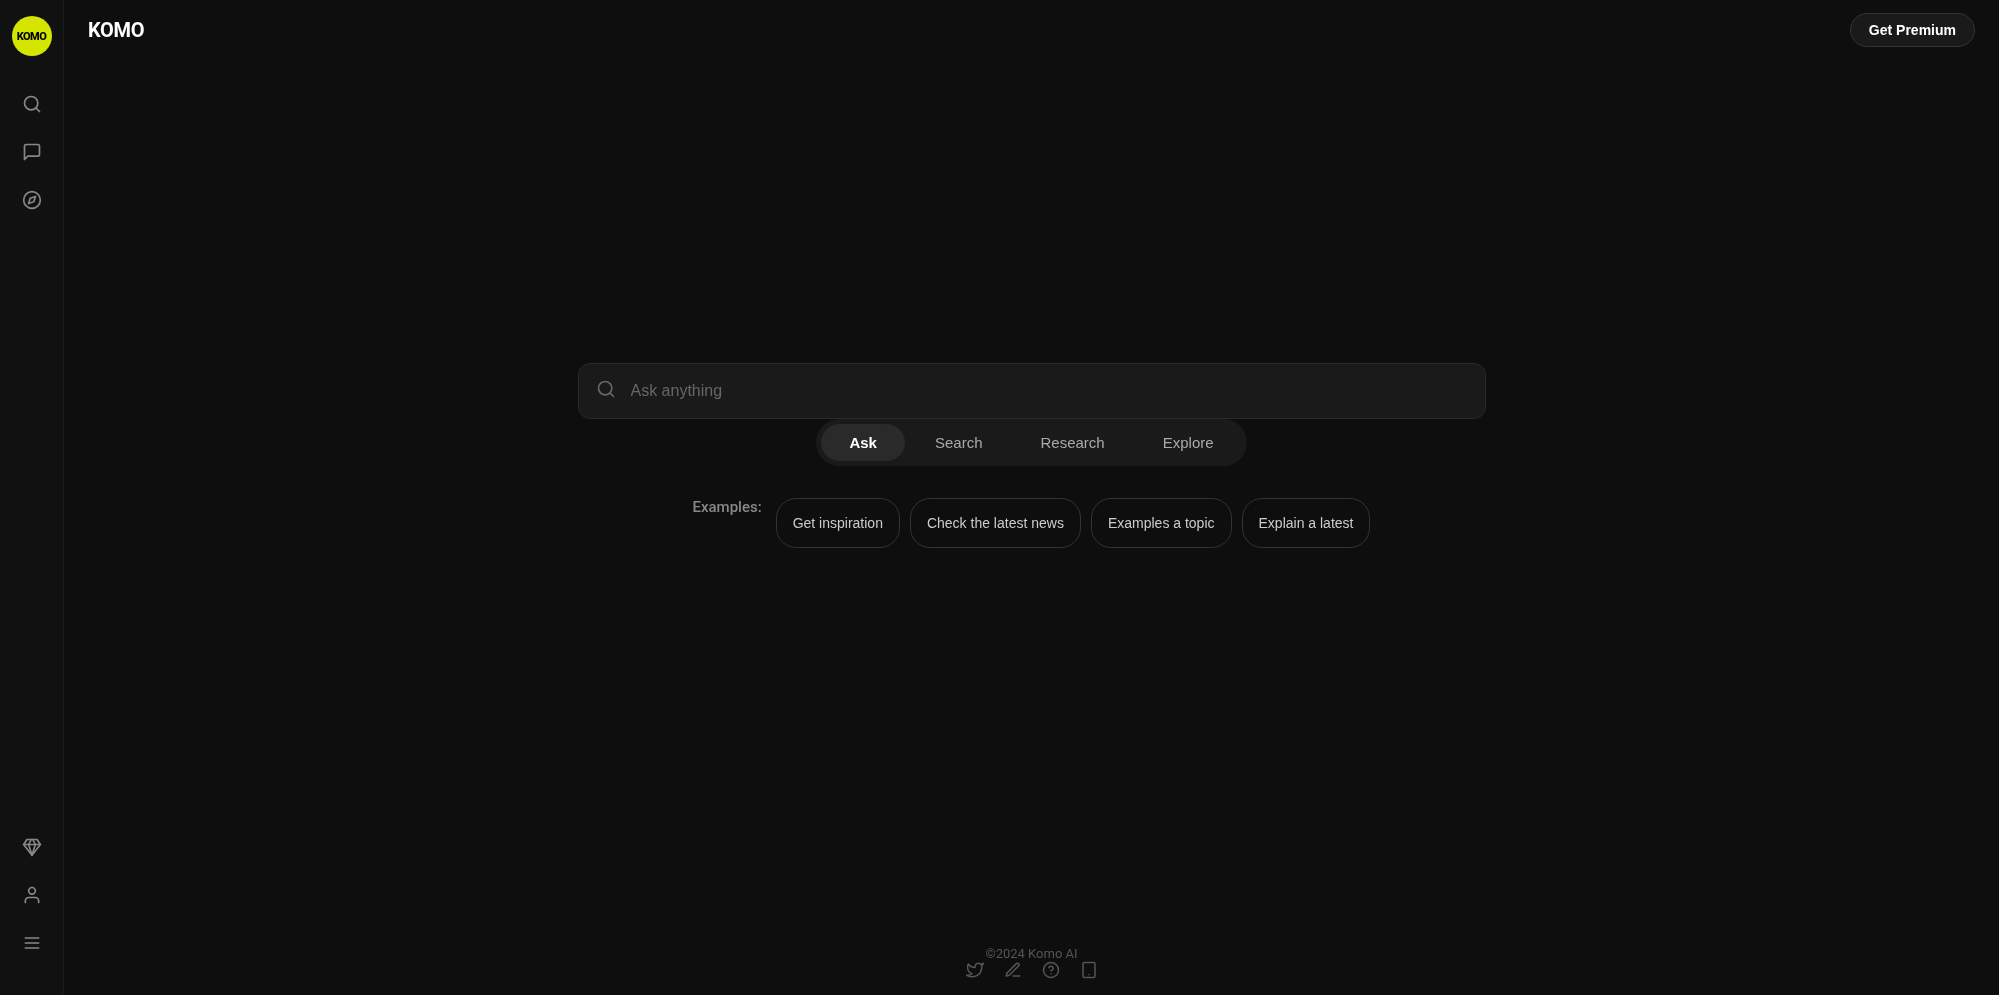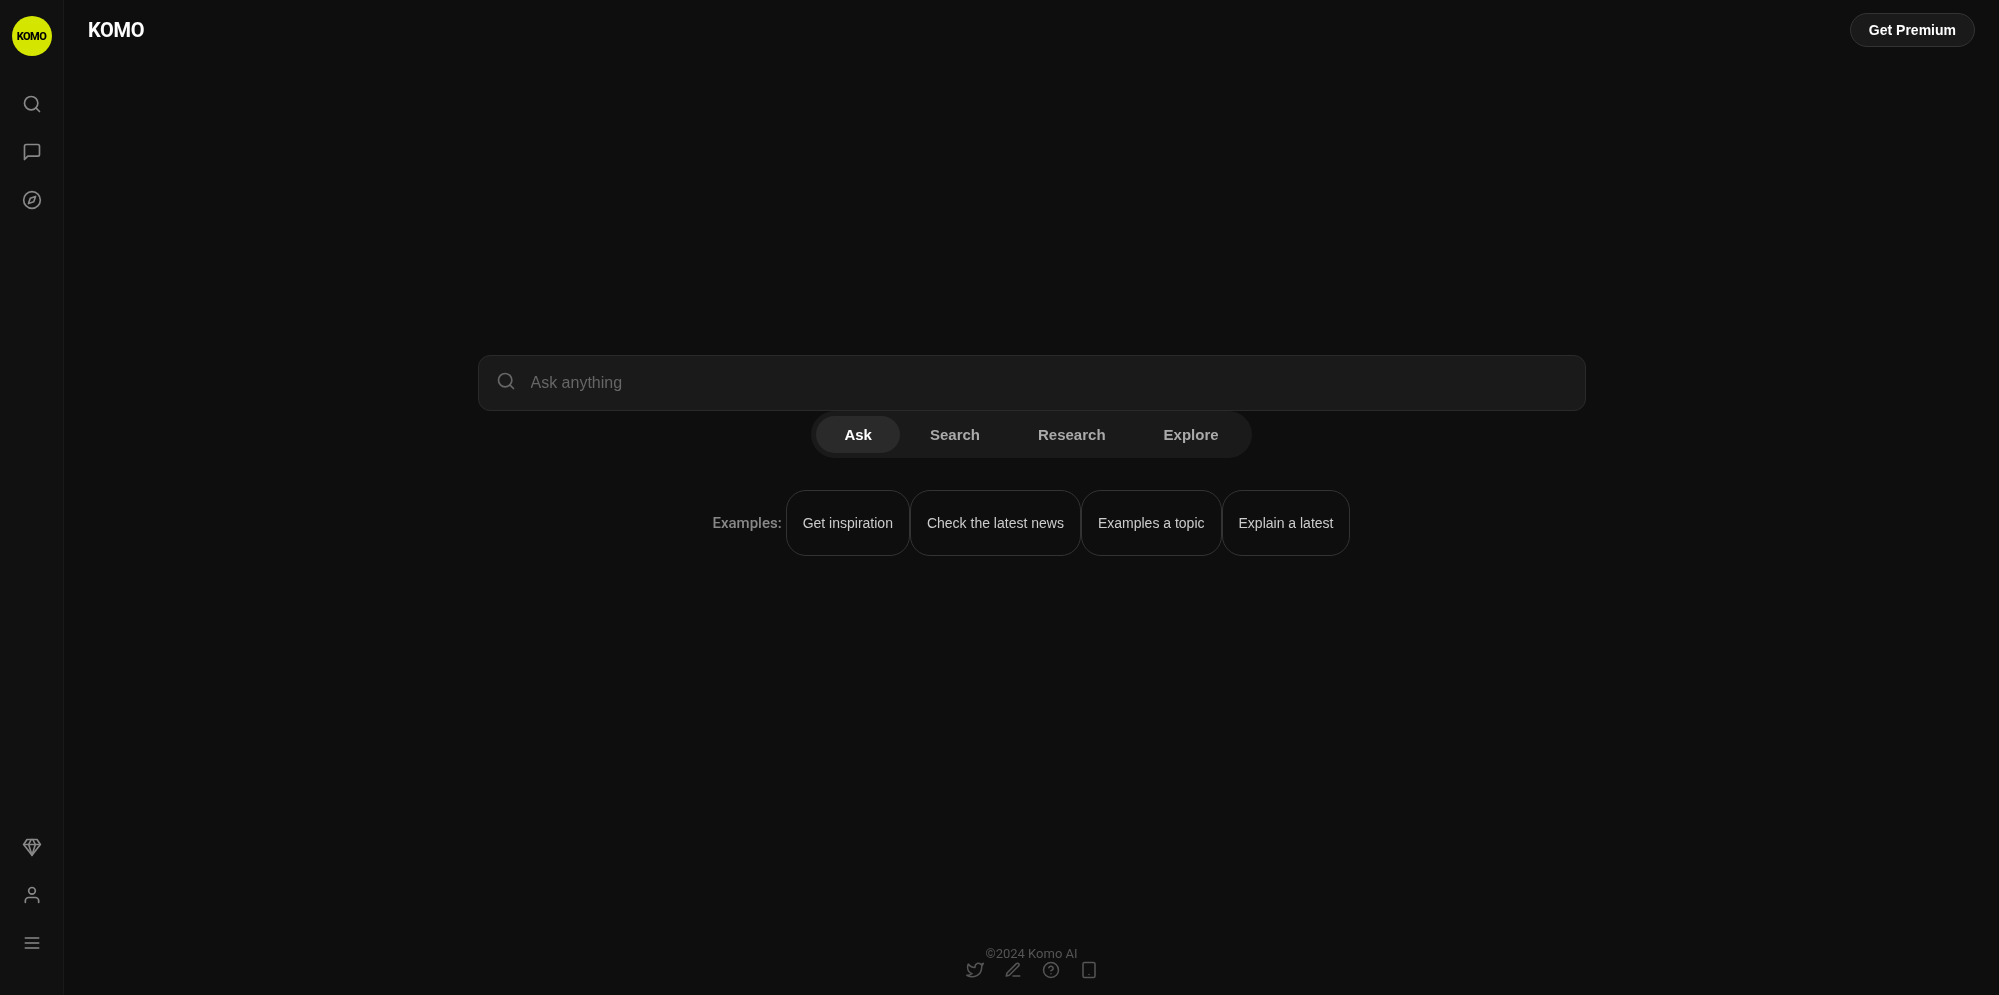--- a/index.html
+++ b/index.html
@@ -127,21 +127,21 @@
       flex: 1;
       display: flex;
       flex-direction: column;
       align-items: center;
       justify-content: center;
       padding-bottom: 80px;
     }
 
     
     .search-bar-wrapper {
-      width: 1108px;
+      width: 908px;
       max-width: 90%;
       position: relative;
     }
 
     .search-bar {
       width: 100%;
       background-color: #1a1a1a;
       border: 1px solid #2a2a2a;
       border-radius: 12px;
       padding: 18px 20px 18px 52px;
@@ -177,54 +177,55 @@
       padding: 5px;
       gap: 2px;
       margin-bottom: 32px;
       justify-content: space-between;
     }
 
     .mode-tab {
       padding: 10px 28px;
       border-radius: 24px;
       font-size: 15px;
-      font-weight: 700;
+      font-weight: 400;
       cursor: pointer;
       border: none;
       background: transparent;
       color: #aaa;
       transition: all 0.2s;
     }
 
     .mode-tab.active {
       background-color: #2a2a2a;
       color: #ffffff;
       font-weight: 600;
     }
 
     
     .examples-row {
       display: flex;
-      align-items: center;
+      align-items: flex-start;
+      gap: 10px;
       flex-wrap: wrap;
       justify-content: center;
     }
 
     .examples-label {
       font-size: 15px;
       color: #888;
       font-weight: 500;
       margin-right: 4px;
     }
 
     .example-chip {
       background-color: transparent;
       border: 1px solid #333;
       border-radius: 20px;
-      padding: 24px 16px;
+      padding: 16px 16px;
       font-size: 14px;
       color: #cccccc;
       cursor: pointer;
       transition: all 0.2s;
     }
 
     
     .footer {
       display: flex;
       align-items: center;

